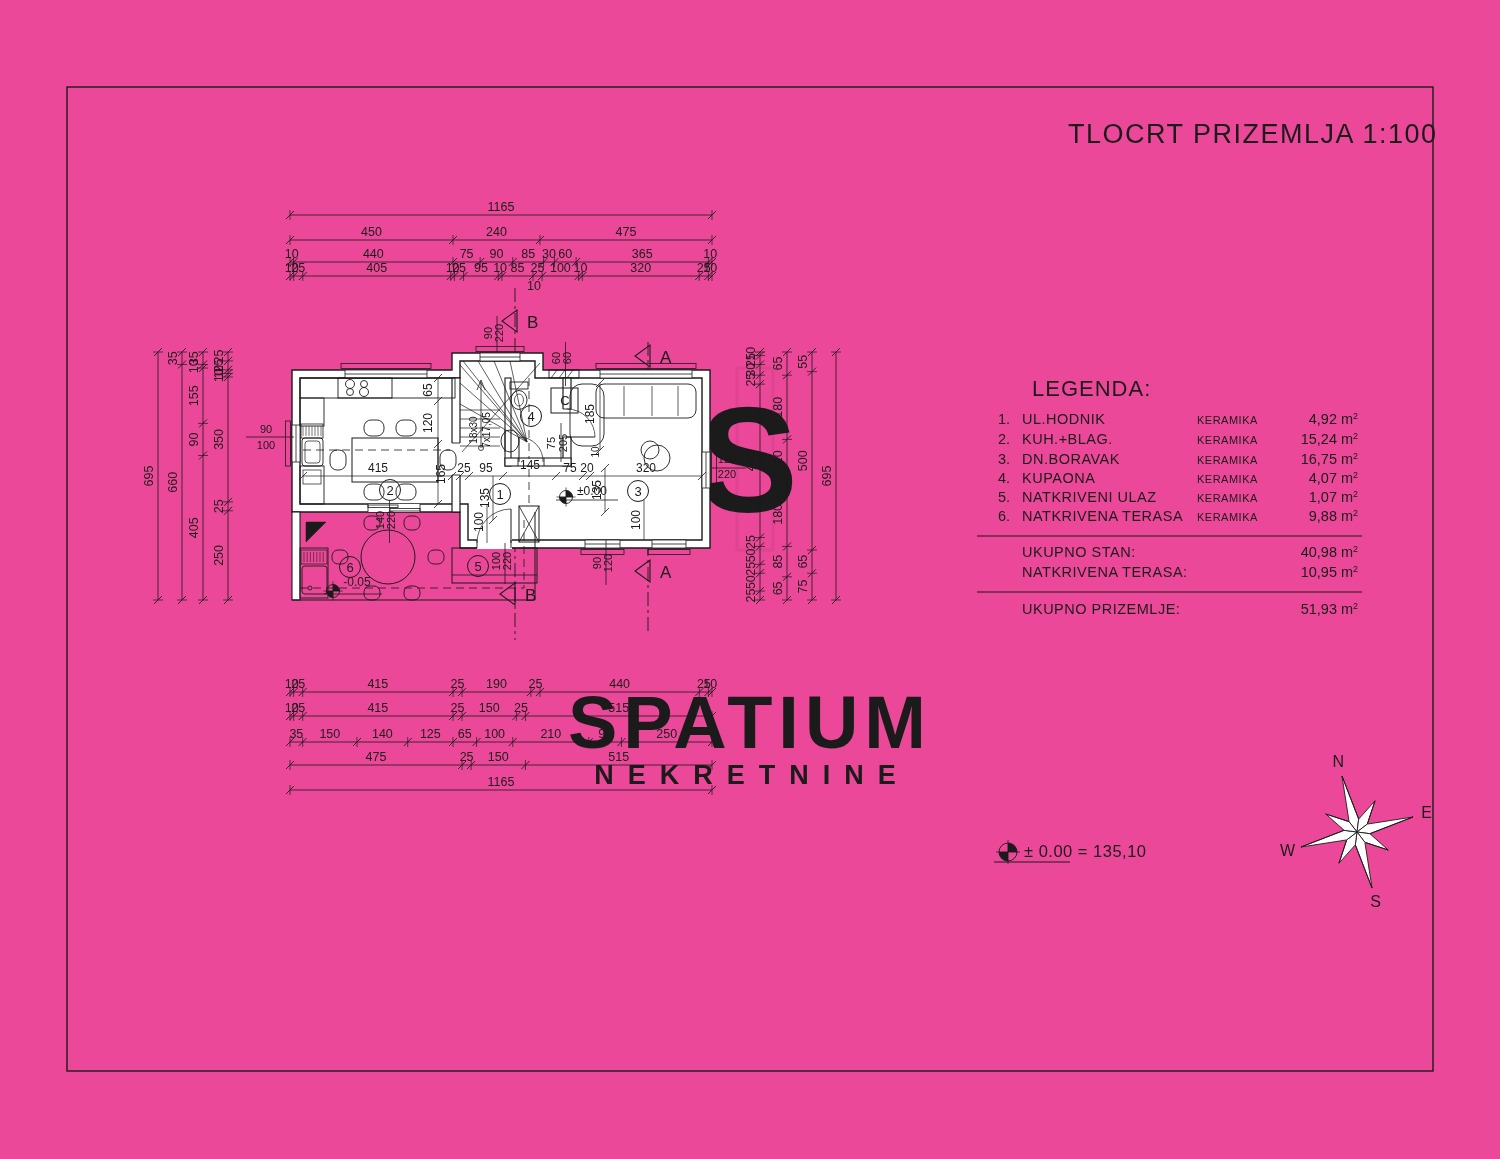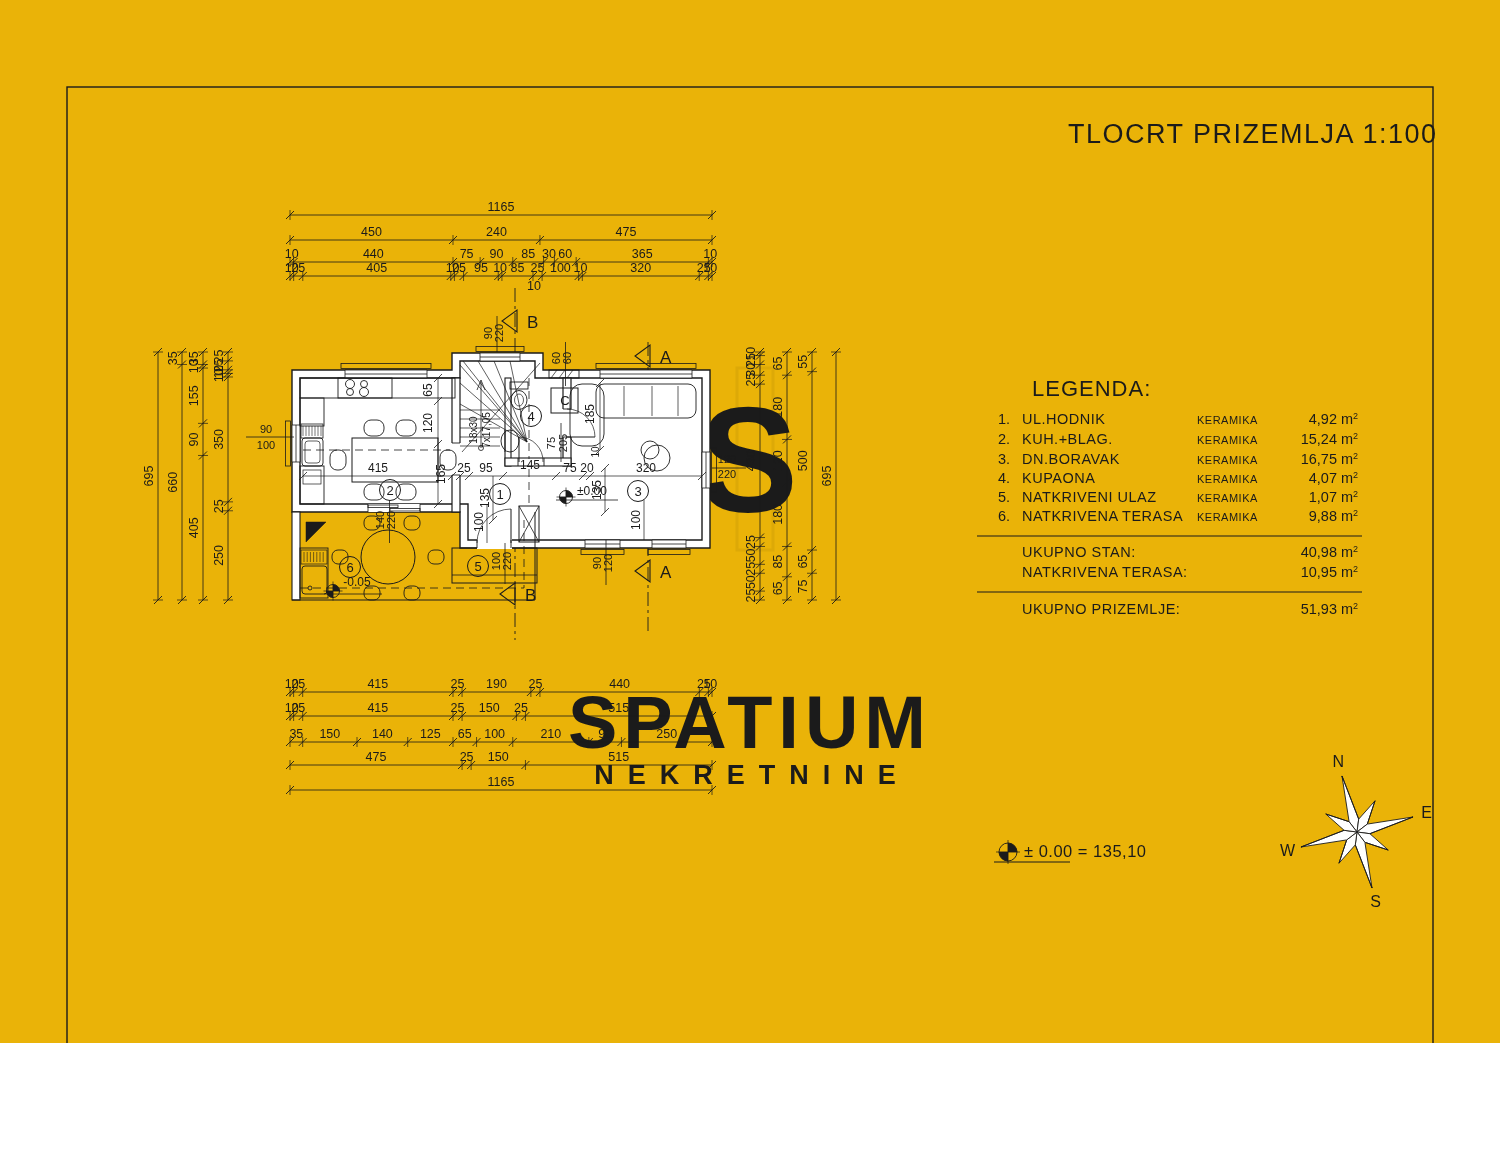--- a/index.html
+++ b/index.html
@@ -1,16 +1,16 @@
 <!DOCTYPE html>
 <html><head>
 <meta charset="utf-8">
 <style>
   html,body{margin:0;padding:0;background:#fff;}
-  .page{position:relative;width:1500px;height:1043px;background:#eab308;overflow:hidden;
+  .page{position:relative;width:1500px;height:1159px;background:#ec4899;overflow:hidden;
         font-family:"Liberation Sans",sans-serif;}
   svg{position:absolute;left:0;top:0;}
   svg text{font-family:"Liberation Sans",sans-serif;fill:#1b1b1b;}
 </style>
 </head>
 <body>
 
 <div class="page">
   <svg id="drawing" width="1500" height="1159" viewBox="0 0 1500 1159">
       <rect x="67" y="87" width="1366" height="984" fill="none" stroke="#1b1b1b" stroke-width="1.4"></rect>

